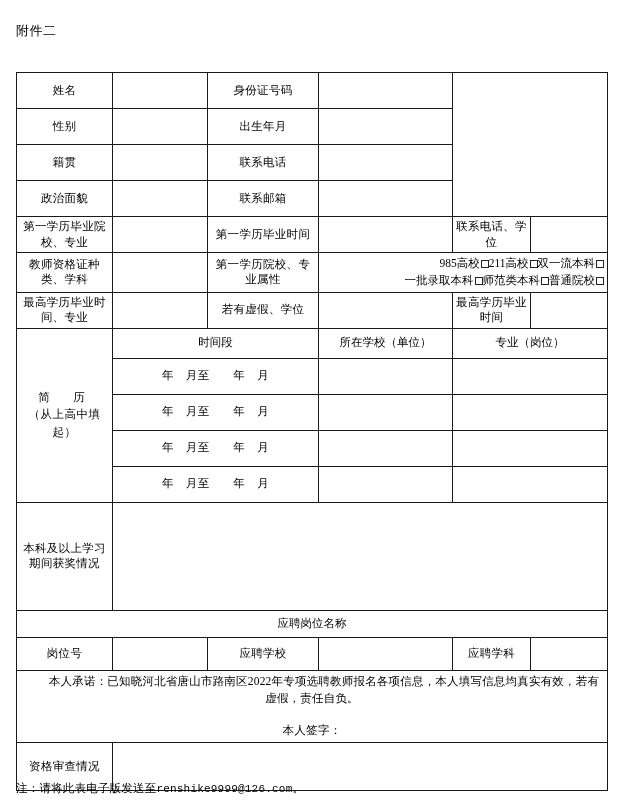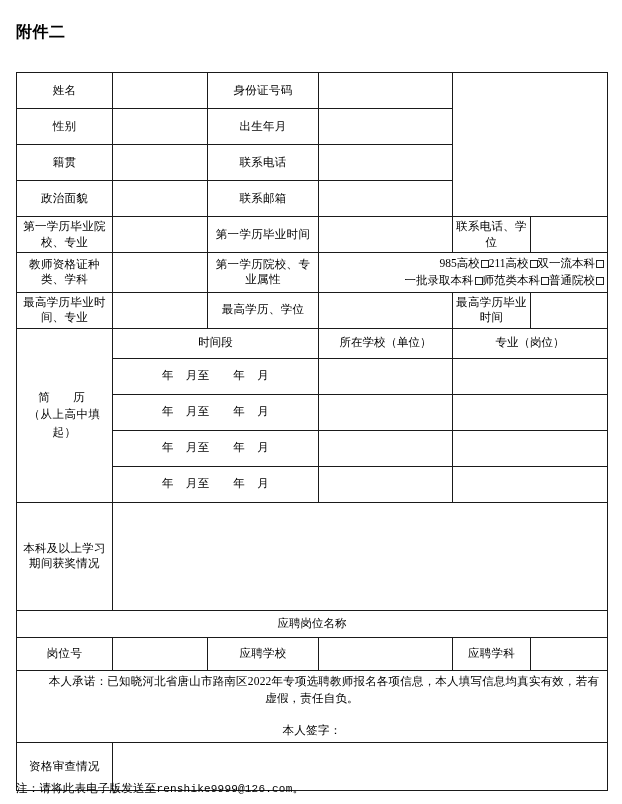--- a/index.html
+++ b/index.html
@@ -20,25 +20,24 @@
     height: 804px;
     position: relative;
     box-sizing: border-box;
   }
 
   
   .attach-label {
     position: absolute;
     left: 16px;
     top: 22px;
-    font-size: 16px;
+    font-size: 13px;
     letter-spacing: 0.5px;
     font-family: "Liberation Serif", "DejaVu Serif", serif;
     white-space: nowrap;
-    font-weight: bold;
   }
   .doc-title {
     position: absolute;
     left: 0;
     top: 44px;
     width: 622px;
     text-align: center;
     font-size: 15.5px;
     font-weight: bold;
     font-family: "Liberation Sans", "DejaVu Sans", sans-serif;
@@ -213,21 +212,21 @@
           <span class="chk"><span>一批录取本科</span><span class="box"></span></span>
           <span class="chk"><span>师范类本科</span><span class="box"></span></span>
           <span class="chk"><span>普通院校</span><span class="box"></span></span>
         </div>
       </td>
     </tr>
 
     <tr class="r-edu">
       <td class="lbl">最高学历毕业时间、专业</td>
       <td class="blank"></td>
-      <td class="lbl">最高学历、学位</td>
+      <td class="lbl">若有虚假、学位</td>
       <td class="blank"></td>
       <td class="lbl">最高学历毕业时间</td>
       <td class="blank"></td>
     </tr>
 
     <tr class="r-resume-head">
       <td class="resume-label" rowspan="5">
         <div class="sp">简　历</div>
         <div>（从上高中填起）</div>
       </td>

